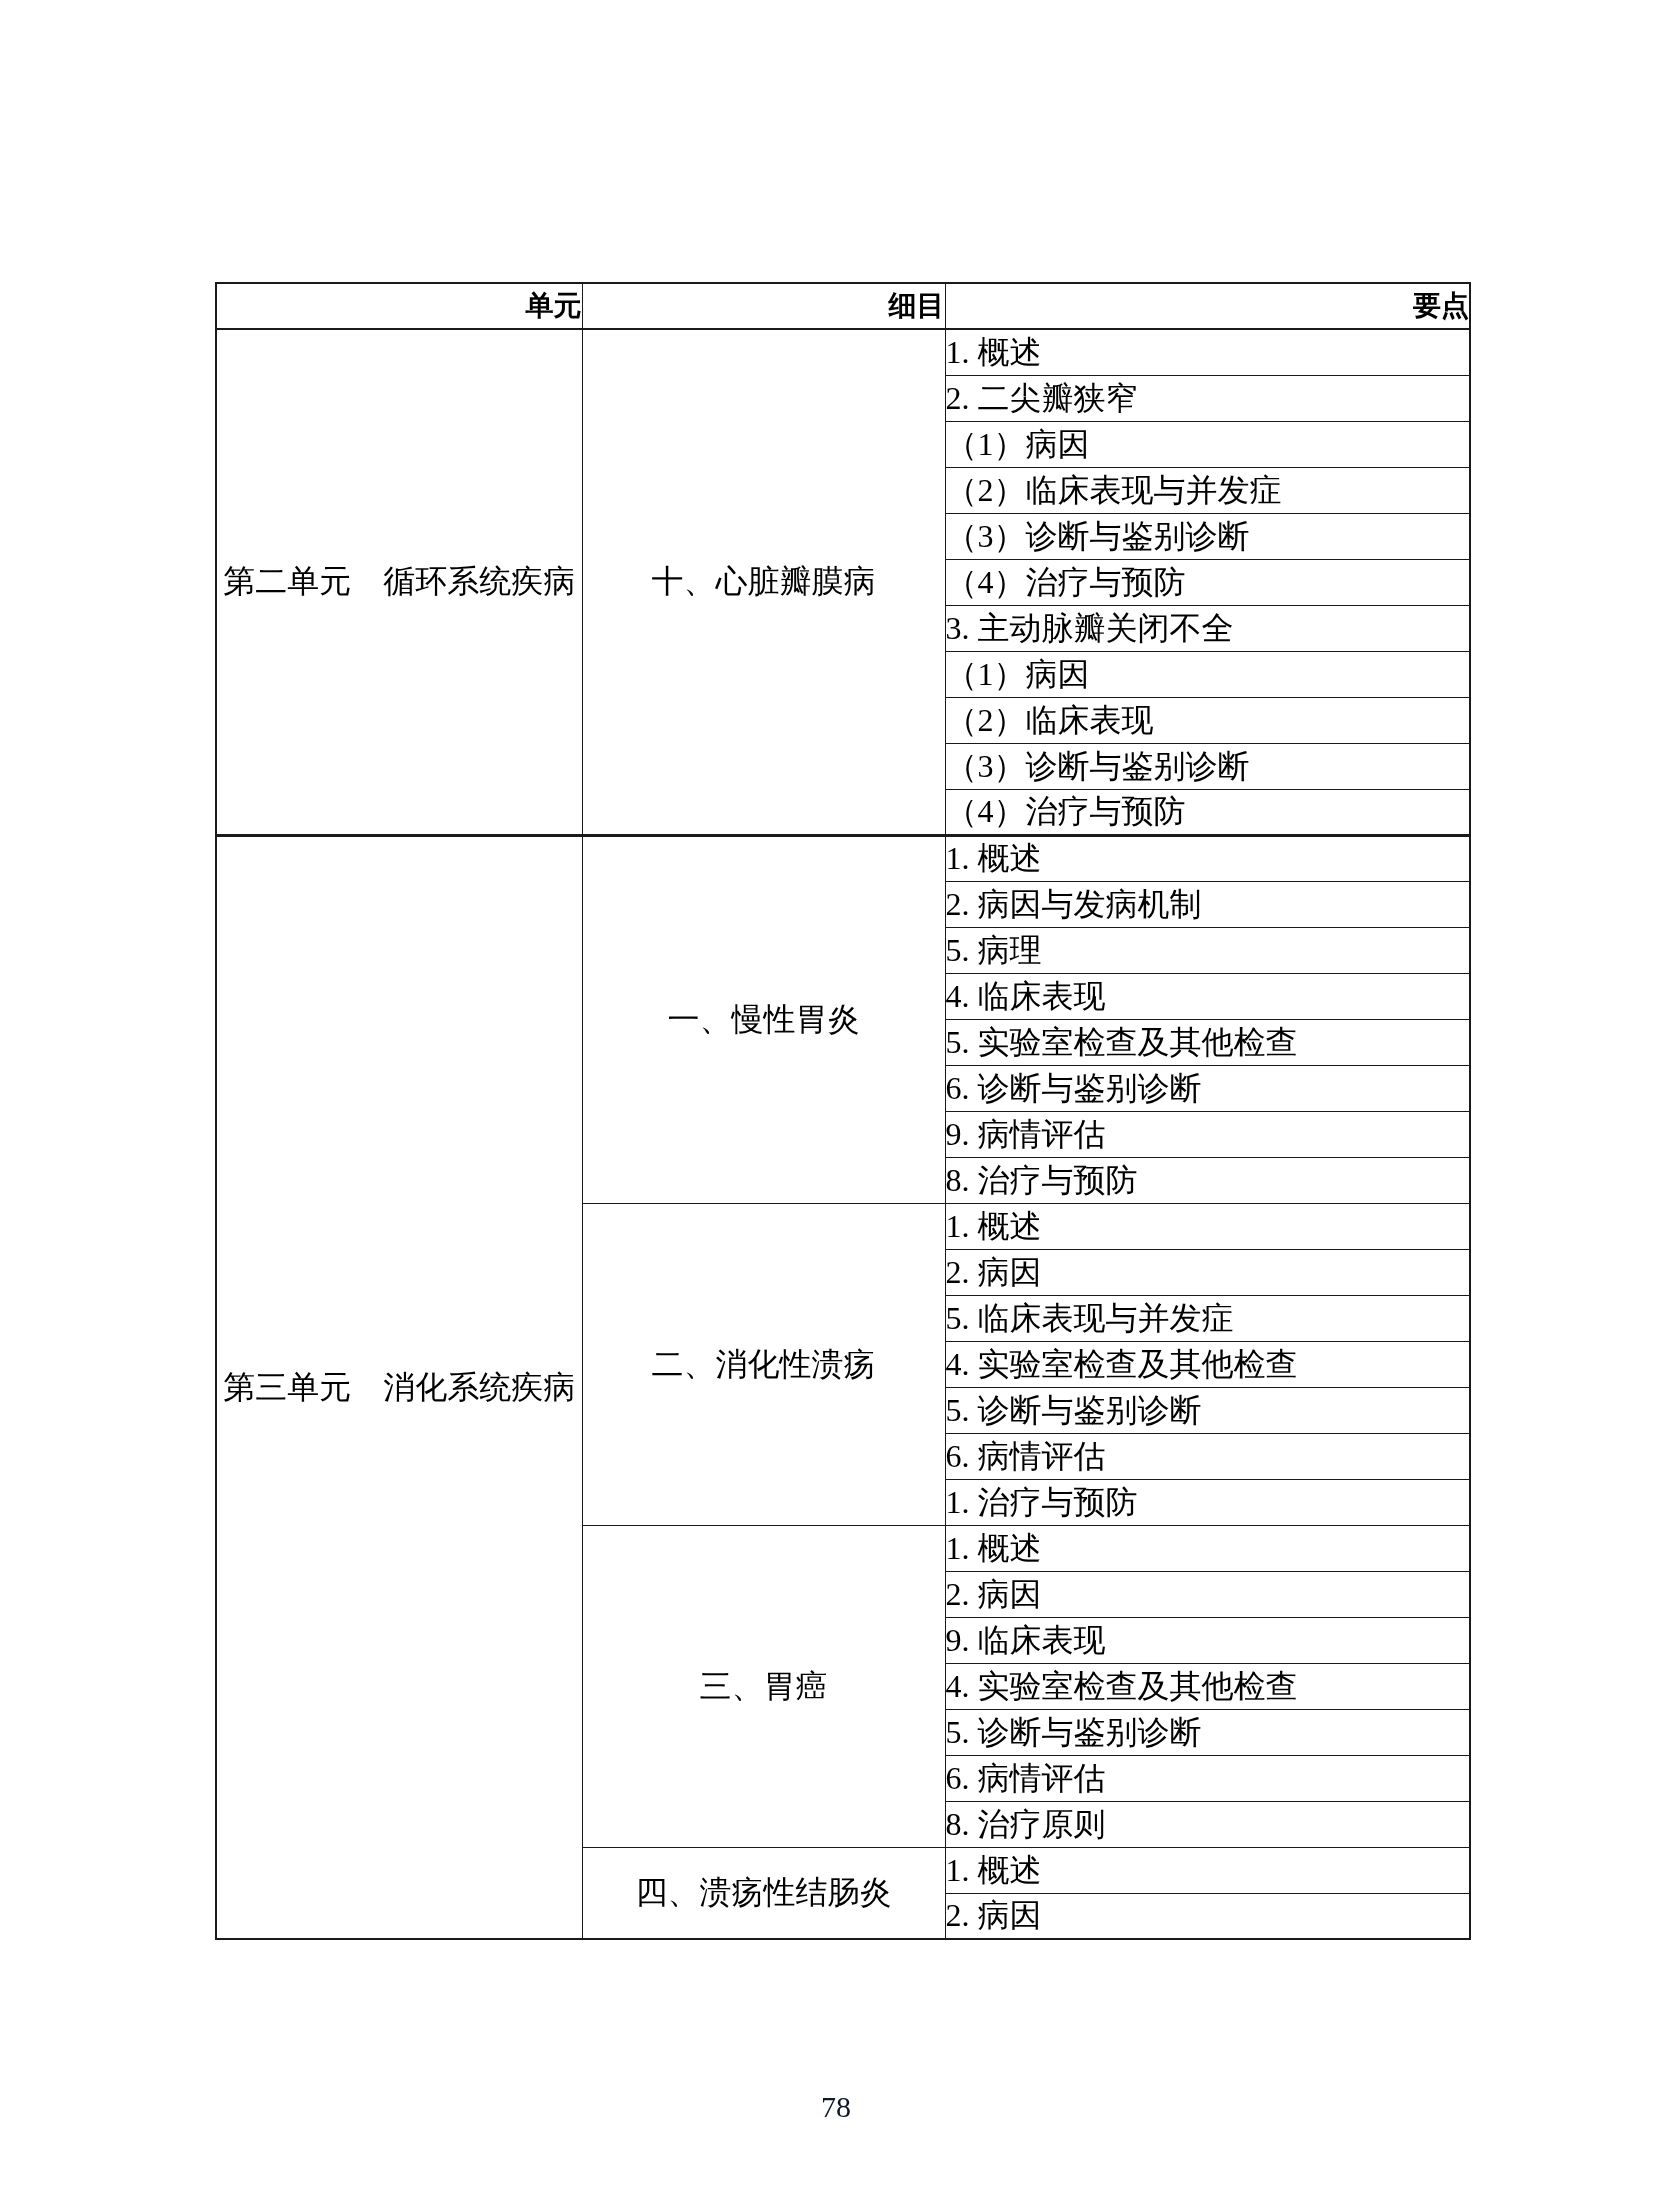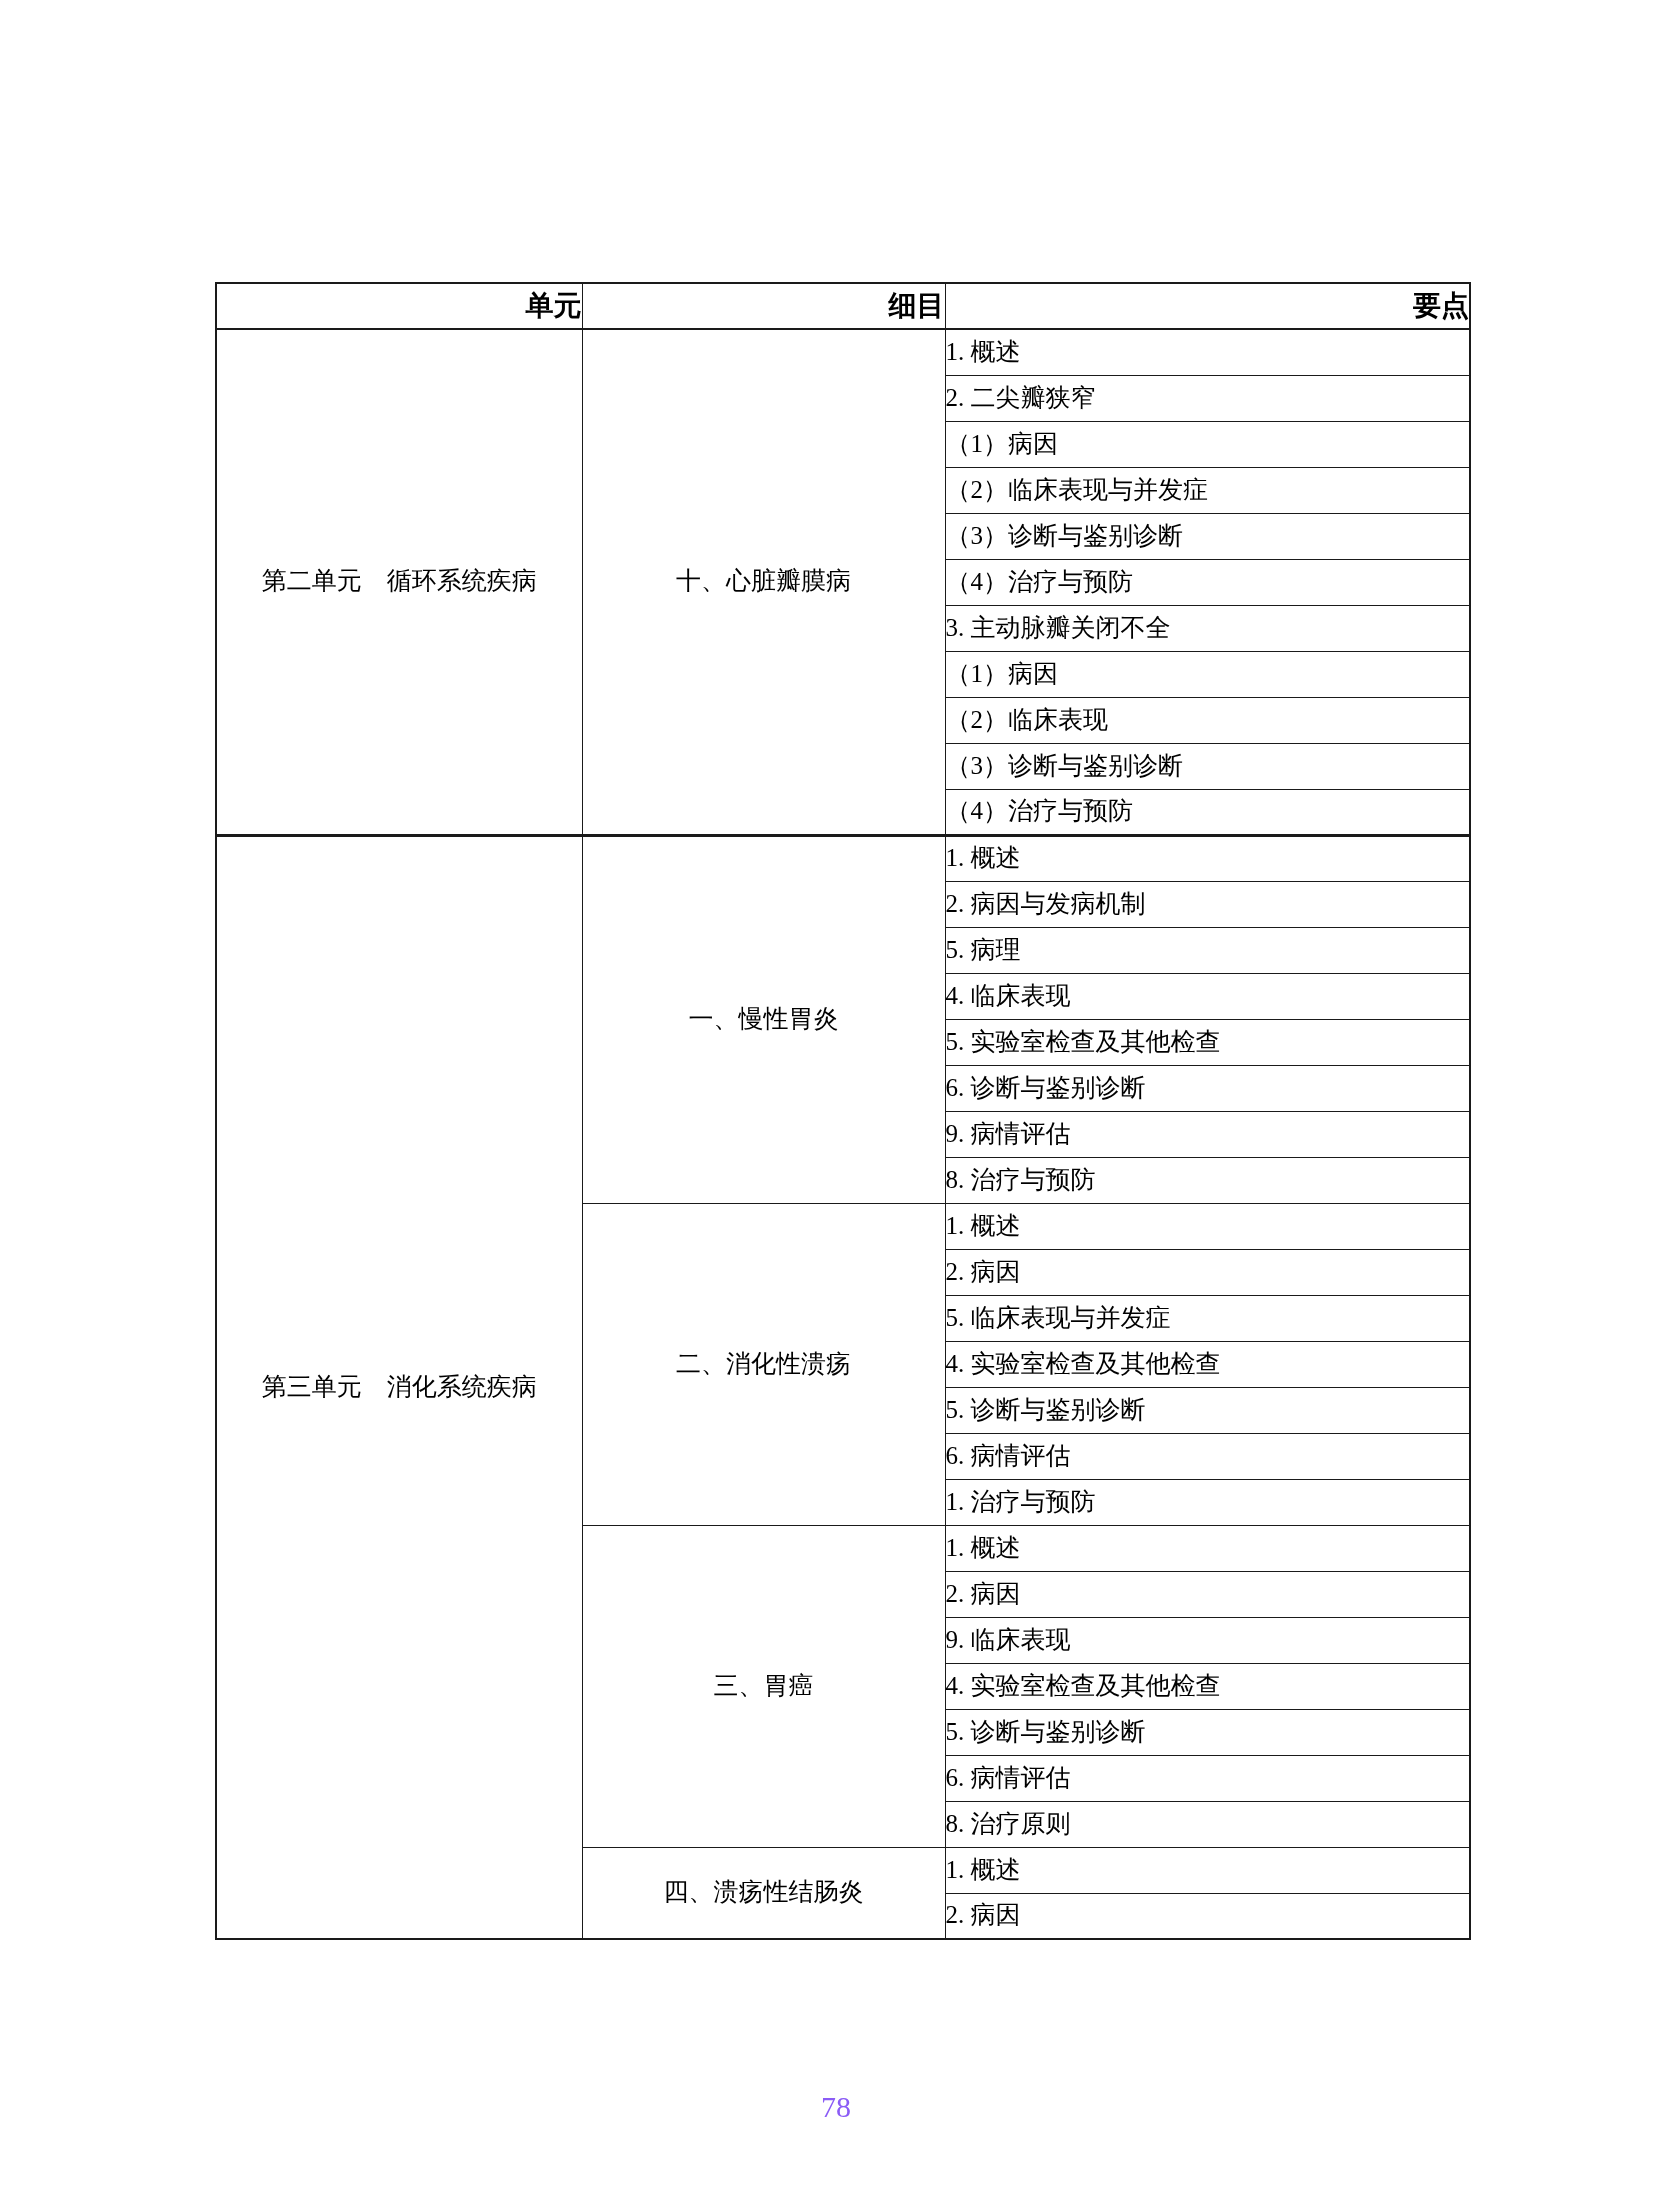--- a/index.html
+++ b/index.html
@@ -28,21 +28,21 @@
     table-layout: fixed;
     border: 2.9px solid #1a1a1a;
   }
   table.syllabus col.c1 { width: 366px; }
   table.syllabus col.c2 { width: 363px; }
   table.syllabus col.c3 { width: 525px; }
   table.syllabus tr { height: 46px; }
   table.syllabus th,
   table.syllabus td {
     border: 1.9px solid #1a1a1a;
-    font-size: 25px;
+    font-size: 32px;
     line-height: 1.15;
     vertical-align: middle;
     padding: 0;
     overflow: hidden;
     white-space: nowrap;
   }
   table.syllabus th {
     font-weight: bold;
     font-size: 28px;
     text-align: right;
@@ -61,21 +61,21 @@
   tr.sec-top td {
     border-top-width: 3.8px;
   }
   .page-number {
     position: absolute;
     left: 0;
     right: 0;
     top: 2090px;
     text-align: center;
     font-size: 30px;
-    color: #8b5cf6;
+    color: #0f172a;
   }
 </style>
 </head>
 <body>
 
 <div class="doc-page">
 
   <table class="syllabus">
     <colgroup>
         <col class="c1">

